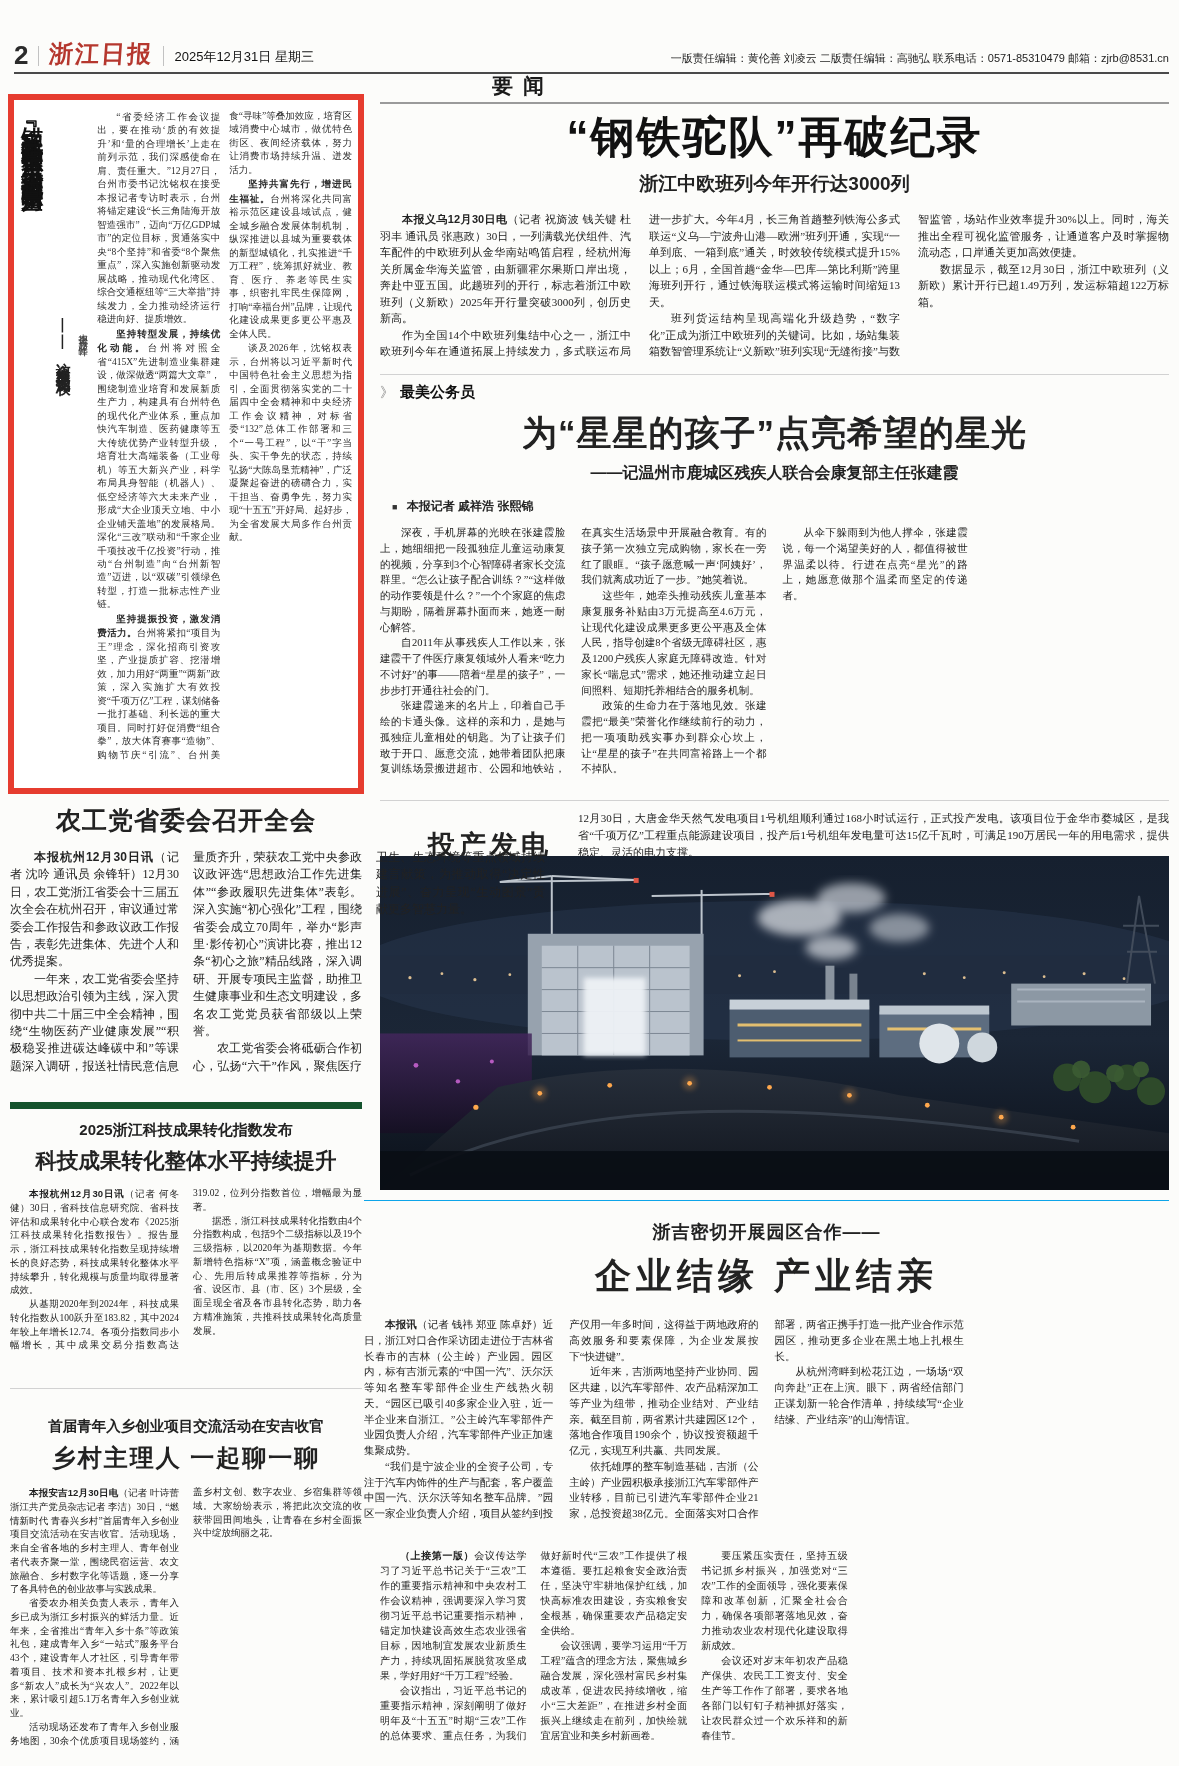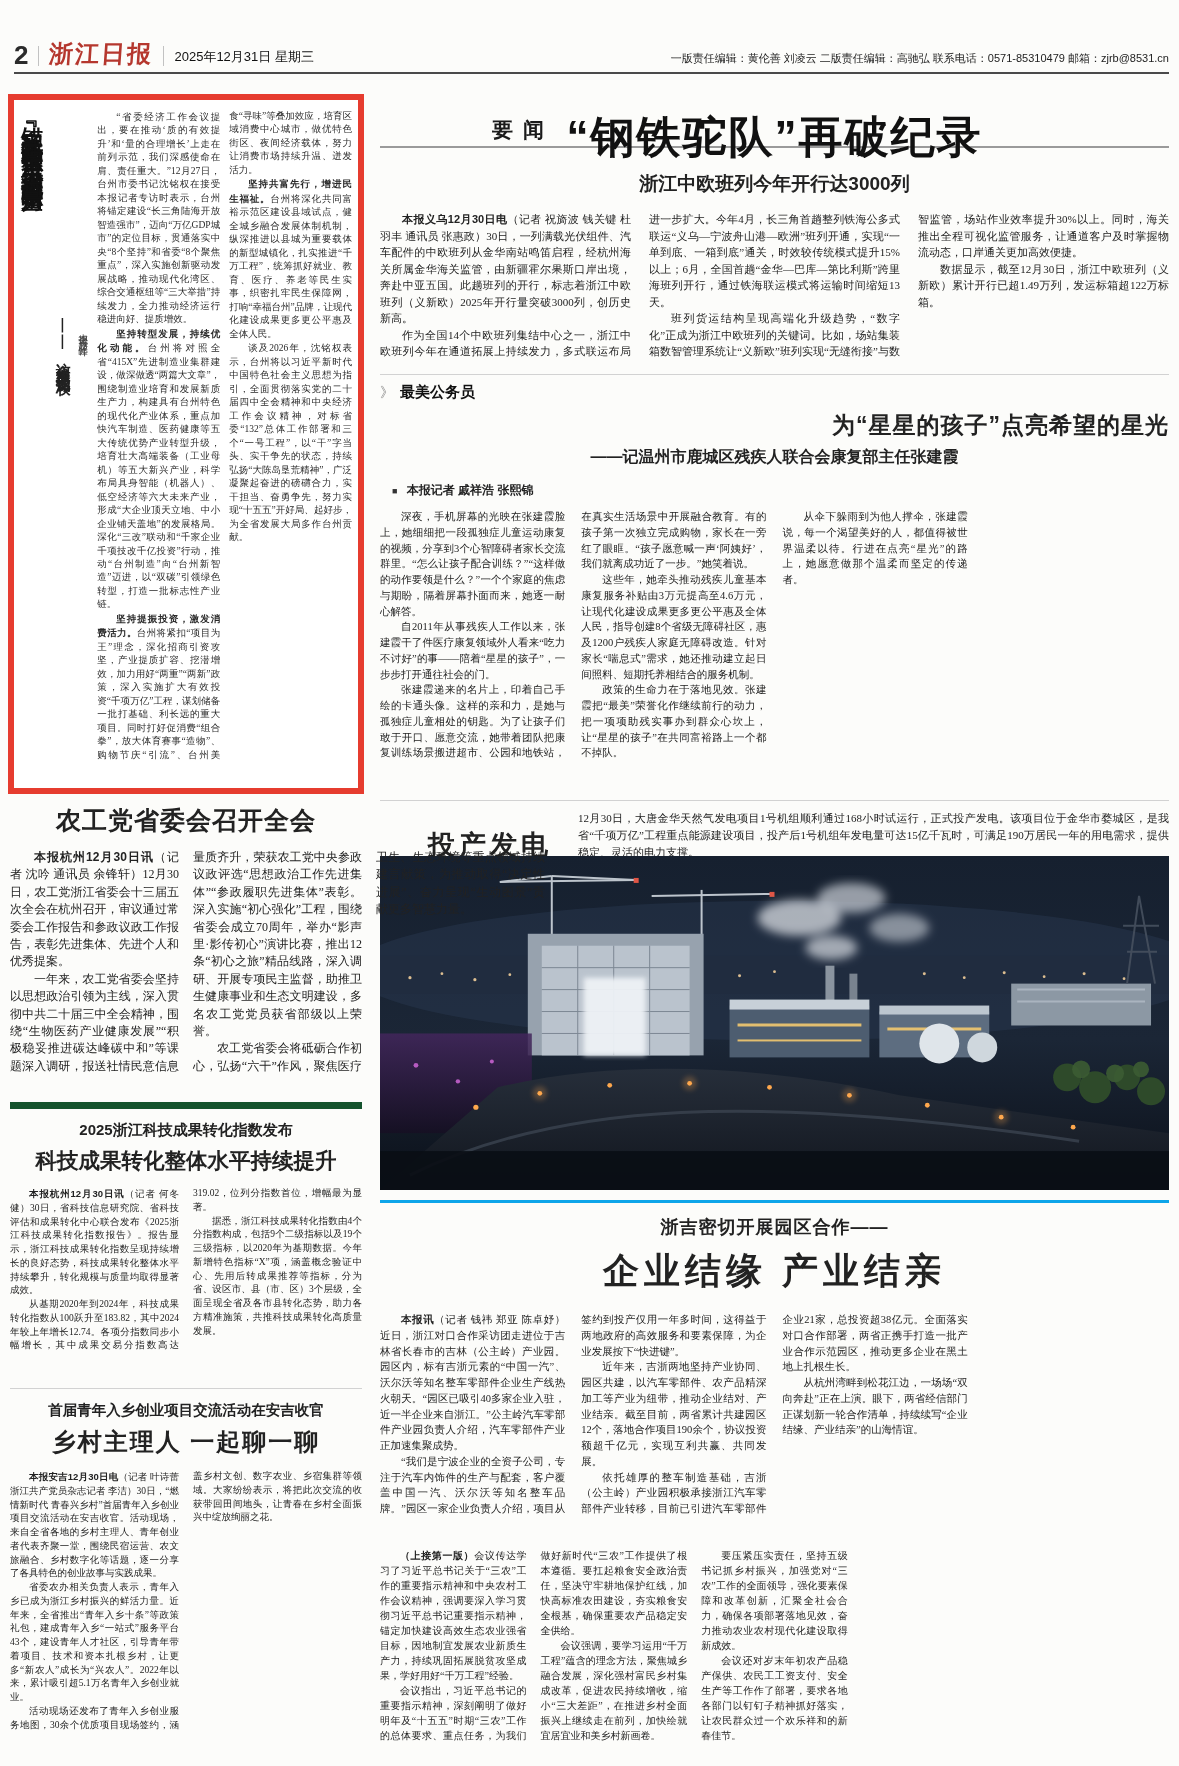--- a/index.html
+++ b/index.html
@@ -9,21 +9,21 @@
   .topbar{position:absolute;left:14px;right:10px;top:28px;height:38px;border-bottom:2px solid #4a4a4a;
           display:flex;align-items:flex-end;gap:10px;padding-bottom:6px;font-family:"Liberation Sans",sans-serif;}
   .pnum{font-size:26px;font-weight:bold;color:#2b2b2b;line-height:.8;}
   .vsep{width:1px;height:20px;background:#c2c2c2;}
   .masthead{font-size:24px;font-weight:bold;color:#b5372e;font-family:"Liberation Serif",serif;
             letter-spacing:2px;transform:skewX(-4deg);line-height:.9;}
   .dateline{font-size:13px;color:#111;}
   .editors{margin-left:auto;font-size:11px;color:#222;}
   
   .yaowen{position:absolute;left:380px;right:10px;top:72px;height:30px;border-bottom:2px solid #9a9a9a;
-          font-family:"Liberation Sans",sans-serif;margin-top:44px;}
+          font-family:"Liberation Sans",sans-serif;}
   .yaowen span{position:absolute;left:112px;top:0;font-size:21px;font-weight:700;letter-spacing:10px;color:#1a1a1a;}
   
   .bodytext p{margin:0;text-indent:2em;}
   .bodytext p strong{font-family:"Liberation Sans",sans-serif;}
   
   .leadbox{position:absolute;left:8px;top:94px;width:356px;height:700px;border:6px solid #e63c2f;
            background:#fff;box-sizing:border-box;display:flex;padding:10px 6px;}
   .vheadline{writing-mode:vertical-rl;font-family:"Liberation Sans",sans-serif;font-weight:900;
              font-size:22px;letter-spacing:2px;line-height:1.15;color:#111;height:664px;}
   .vbyline{writing-mode:vertical-rl;font-family:"Liberation Sans",sans-serif;font-size:14.5px;font-weight:600;
@@ -38,41 +38,41 @@
             font-weight:900;letter-spacing:2px;color:#111;}
   .steel .sub{text-align:center;font-size:19px;font-weight:600;font-family:"Liberation Sans",sans-serif;
               color:#222;margin-bottom:14px;}
   .steel .cols{column-count:3;column-gap:18px;column-fill:auto;font-size:11px;line-height:1.5;
                text-align:justify;height:150px;}
   
   .star{position:absolute;left:380px;right:10px;top:374px;border-top:1px solid #d2d2d2;padding-top:8px;}
   .star .kicker{font-family:"Liberation Sans",sans-serif;font-size:15px;font-weight:700;color:#111;
                 display:flex;align-items:center;gap:6px;}
   .star .arrow{color:#888;font-size:14px;font-weight:400;}
-  .star h2{text-align:right;font-size:23px;font-family:"Liberation Sans",sans-serif;font-weight:900;
+  .star h2{text-align:center;font-size:35px;font-family:"Liberation Sans",sans-serif;font-weight:900;
            margin:8px 0 6px;letter-spacing:1px;}
   .star .sub{text-align:center;font-size:16px;font-family:"Liberation Sans",sans-serif;font-weight:600;
              margin-bottom:14px;}
   .star .byline{font-size:12px;font-weight:700;font-family:"Liberation Sans",sans-serif;margin:0 0 10px 12px;}
   .star .sq{font-size:9px;color:#333;margin-right:6px;}
   .star .cols{column-count:4;column-gap:16px;column-fill:auto;font-size:10.5px;line-height:1.5;
               text-align:justify;height:262px;}
   
   .capblock{position:absolute;left:380px;right:10px;top:800px;border-top:1px solid #d2d2d2;
             padding-top:9px;display:flex;gap:26px;}
   .captitle{font-family:"Liberation Sans",sans-serif;font-size:27px;font-weight:900;letter-spacing:4px;
             margin-left:48px;white-space:nowrap;align-self:center;}
   .captext{flex:1;font-size:11px;line-height:1.55;text-align:justify;}
   .credit{display:block;text-align:right;font-size:10.5px;font-weight:600;
           font-family:"Liberation Sans",sans-serif;margin-top:2px;}
   
   .photo{position:absolute;left:380px;right:10px;top:856px;height:334px;background:#0d1422;overflow:hidden;}
   .photo svg{display:block;width:100%;height:100%;}
   
-  .jilin{position:absolute;left:380px;right:10px;top:1200px;border-top:3px solid #0ea5e9;padding-top:12px;}
+  .jilin{position:absolute;left:364px;right:10px;top:1200px;border-top:1px solid #0ea5e9;padding-top:19px;}
   .jilin .kicker{text-align:center;font-size:18px;font-weight:700;font-family:"Liberation Sans",sans-serif;
                  letter-spacing:1px;}
   .jilin h2{text-align:center;font-size:36px;font-weight:900;font-family:"Liberation Sans",sans-serif;
             margin:8px 0 16px;letter-spacing:5px;}
   .jilin .cols{column-count:4;column-gap:16px;column-fill:auto;font-size:10.5px;line-height:1.5;
                text-align:justify;height:208px;}
   
   .continued{position:absolute;left:380px;right:10px;top:1548px;height:208px;column-count:5;column-gap:14px;
              column-fill:auto;font-size:10px;line-height:1.5;text-align:justify;}
   
@@ -80,21 +80,21 @@
   .nonggong h2{text-align:center;font-size:25px;font-weight:900;font-family:"Liberation Sans",sans-serif;
                margin:4px 0 12px;letter-spacing:1px;}
   .nonggong .cols{column-count:2;column-gap:14px;column-fill:auto;font-size:12px;line-height:1.45;
                   text-align:justify;height:238px;}
   .tech{position:absolute;left:10px;width:352px;top:1102px;border-top:7px solid #14532d;padding-top:12px;}
   .tech .kicker{text-align:center;font-family:"Liberation Sans",sans-serif;font-size:15px;font-weight:700;}
   .tech h2{text-align:center;font-size:21.5px;font-weight:900;font-family:"Liberation Sans",sans-serif;
            margin:6px 0 12px;}
   .tech .cols{column-count:2;column-gap:14px;column-fill:auto;font-size:9.5px;line-height:1.45;
               text-align:justify;height:180px;}
-  .rural{position:absolute;left:10px;width:352px;top:1388px;border-top:1px solid #d2d2d2;padding-top:12px;}
+  .rural{position:absolute;left:10px;width:352px;top:1388px;border-top:1px solid #d2d2d2;padding-top:28px;}
   .rural .kicker{text-align:center;font-family:"Liberation Sans",sans-serif;font-size:14.5px;font-weight:700;}
   .rural h2{text-align:center;font-size:24px;font-weight:900;font-family:"Liberation Sans",sans-serif;
             margin:6px 0 12px;letter-spacing:2px;}
   .rural .cols{column-count:2;column-gap:14px;column-fill:auto;font-size:9.5px;line-height:1.45;
                text-align:justify;height:268px;}
 </style>
 </head>
 <body>
 
 <div class="page">

